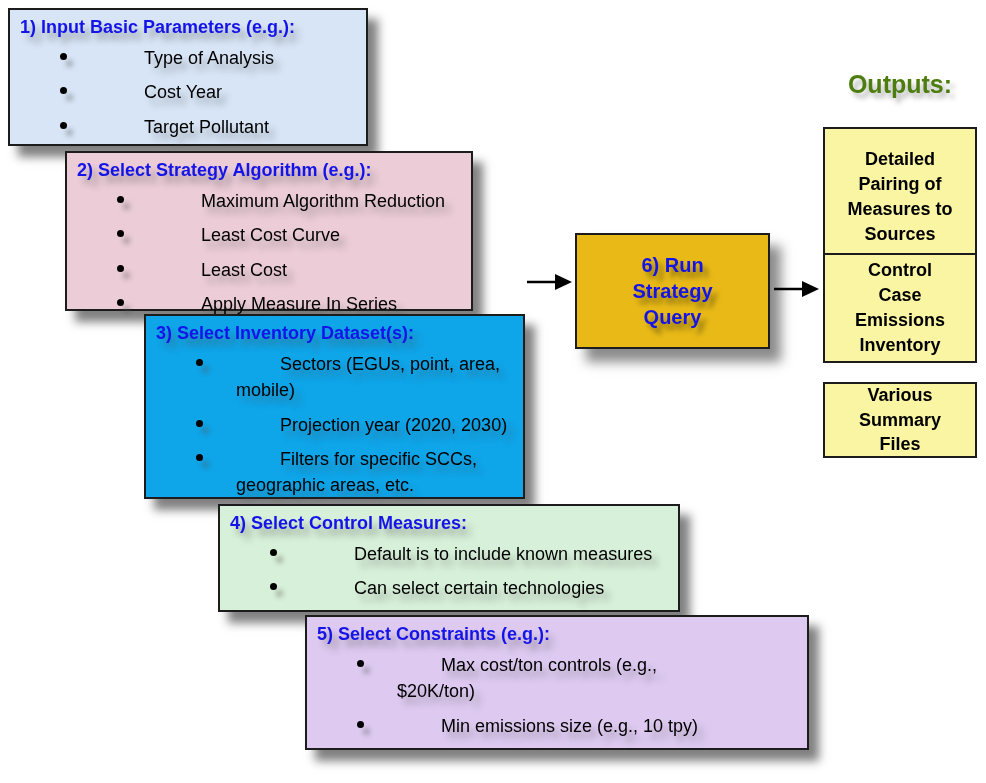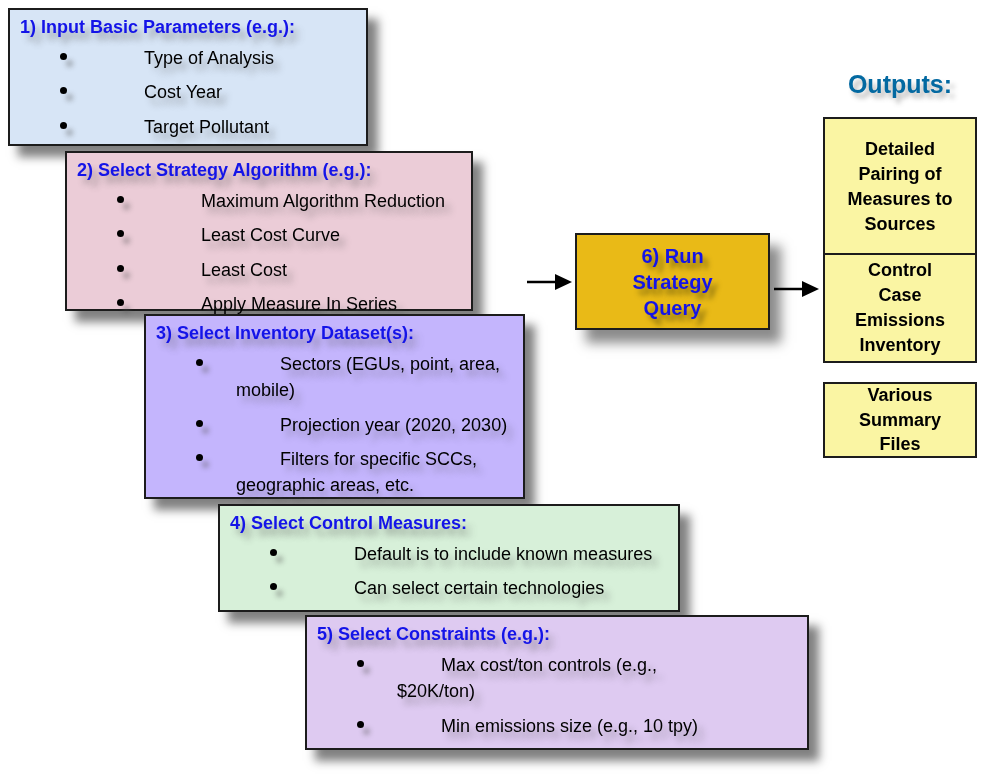--- a/index.html
+++ b/index.html
@@ -19,21 +19,21 @@
   
   .stepbox {
     position: absolute;
     border: 2px solid #1c1c1c;
     box-shadow: 10px 11px 9px rgba(25,25,25,0.55);
     box-sizing: border-box;
     padding: 6px 8px 20px 10px;
   }
   .step1 { left: 8px;   top: 8px;   width: 360px; height: 138px; background: #d7e5f6; z-index: 1; }
   .step2 { left: 65px;  top: 151px; width: 408px; height: 160px; background: #ebccd7; z-index: 2; }
-  .step3 { left: 144px; top: 314px; width: 381px; height: 185px; background: #c4b5fd; z-index: 3; }
+  .step3 { left: 144px; top: 314px; width: 381px; height: 185px; background: #0ea5e9; z-index: 3; }
   .step4 { left: 218px; top: 504px; width: 462px; height: 108px; background: #d7f0d9; z-index: 4; }
   .step5 { left: 305px; top: 615px; width: 504px; height: 135px; background: #decaf1; z-index: 5; }
 
   .box-title {
     color: #1414e8;
     font-weight: bold;
     font-size: 18px;
     line-height: 1.3;
     margin-bottom: 6px;
     text-shadow: 6px 7px 6px rgba(80,80,80,0.45);
@@ -61,21 +61,21 @@
     border-radius: 50%;
     background: #000;
     box-shadow: 6px 7px 5px rgba(80,80,80,0.40);
   }
   .btext { white-space: pre-line; margin-left: 44px; }
 
   
   .runbox {
     position: absolute;
     left: 575px; top: 233px;
-    width: 195px; height: 97px;
+    width: 195px; height: 116px;
     background: #e9ba17;
     border: 2px solid #1c1c1c;
     box-shadow: 11px 13px 11px rgba(25,25,25,0.5);
     box-sizing: border-box;
     display: flex;
     align-items: center;
     justify-content: center;
     z-index: 6;
   }
   .runbox .runlabel {
@@ -89,21 +89,21 @@
   }
 
   
   .outputs-heading {
     position: absolute;
     left: 822px; top: 70px;
     width: 156px;
     text-align: center;
     font-weight: bold;
     font-size: 25px;
-    color: #0369a1;
+    color: #4d7c0f;
     text-shadow: 4px 5px 5px rgba(90,90,90,0.45);
     z-index: 2;
   }
   .outbox {
     position: absolute;
     left: 823px;
     width: 154px;
     background: #faf5a3;
     border: 2px solid #1c1c1c;
     box-sizing: border-box;
@@ -113,21 +113,21 @@
     z-index: 2;
   }
   .outbox .outlabel {
     font-weight: bold;
     font-size: 18px;
     line-height: 1.38;
     text-align: center;
     color: #000;
     white-space: pre-line;
   }
-  .outbox1 { top: 117px; height: 140px; justify-content: center; }
+  .outbox1 { top: 127px; height: 140px; justify-content: center; }
   .outbox2 { top: 253px; height: 110px; }
   .outbox3 { top: 382px; height: 76px; }
 
   
   .arrow-layer {
     position: absolute;
     left: 0; top: 0;
     width: 986px; height: 783px;
     pointer-events: none;
     z-index: 7;

